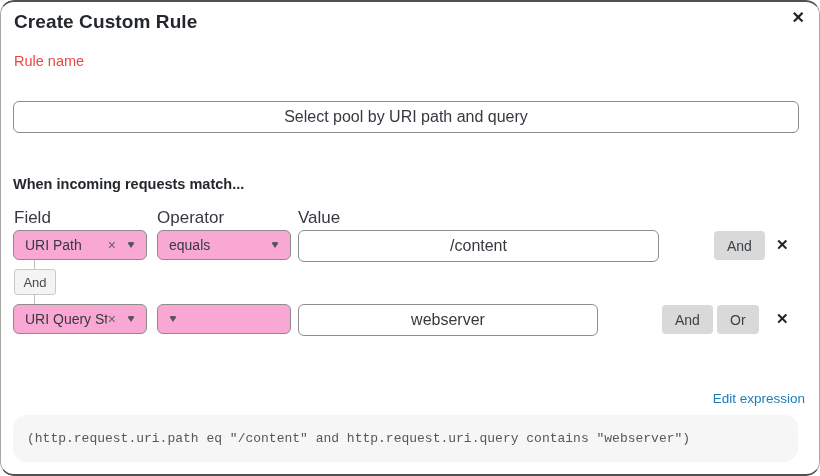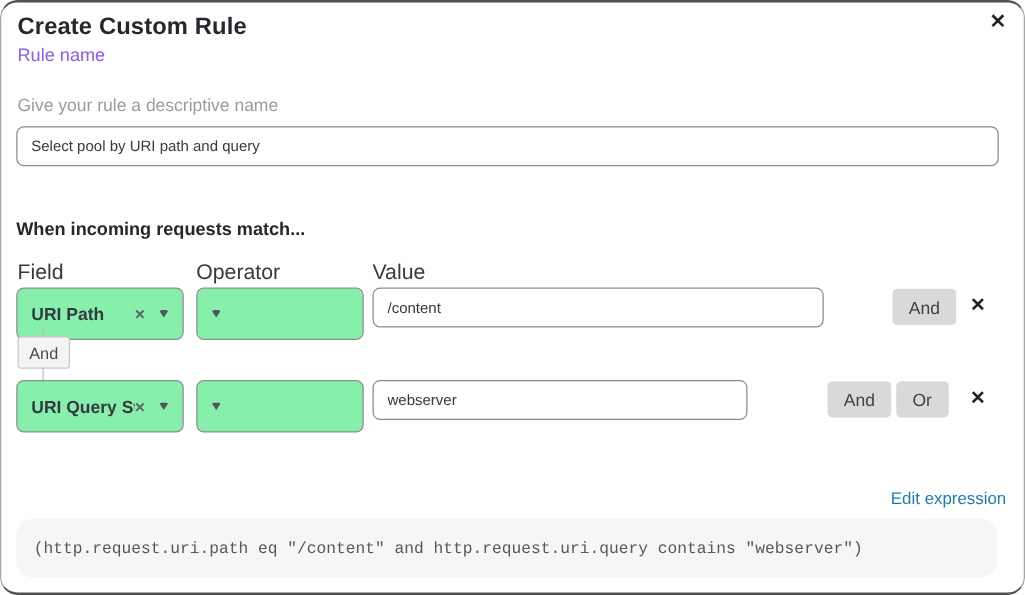--- a/index.html
+++ b/index.html
@@ -23,63 +23,63 @@
     font-size: 19px; font-weight: 700; color: #24282c;
     letter-spacing: 0.1px;
   }
   .close-x {
     position: absolute; right: 14px; top: 6px;
     font-size: 16px; font-weight: 700; color: #1f2328;
     cursor: pointer; line-height: 20px;
   }
 
   .rule-name-label {
-    position: absolute; left: 13px; top: 35px;
-    font-size: 14.5px; color: #8b5cf6;
+    position: absolute; left: 13px; top: 51px;
+    font-size: 14.5px; color: #ef4444;
   }
   .rule-name-helper {
     position: absolute; left: 13px; top: 74px;
     font-size: 14px; color: #9b9b9b;
   }
   .text-input {
     position: absolute;
     height: 30px;
     border: 1px solid #8d8d8d;
     border-radius: 6px;
     background: #fff;
     font-family: "Liberation Sans", sans-serif;
-    font-size: 12px; color: #36393f;
+    font-size: 16px; color: #36393f;
     padding: 15px 11px;
     outline: none;
+    text-align: center;
   }
   .name-input { left: 12px; top: 99px; width: 786px; }
 
   .match-heading {
     position: absolute; left: 12px; top: 174px;
     font-size: 14.5px; font-weight: 700; color: #24282c;
   }
   .col-label {
     position: absolute; top: 206px;
     font-size: 17px; color: #36393f;
   }
   .col-field    { left: 13px; }
   .col-operator { left: 156px; }
   .col-value    { left: 297px; }
 
   .select-box {
     position: absolute;
-    height: 42px;
+    height: 30px;
     border: 1px solid #8d8d8d;
     border-radius: 6px;
-    background: #86efac;
+    background: #f9a8d4;
     display: flex; align-items: center;
     padding: 0 11px;
     font-size: 14px; color: #36393f;
     cursor: pointer;
-    font-weight: bold;
   }
   .select-box .sel-text { flex: 1 1 auto; white-space: nowrap; overflow: hidden; }
   .clear-x {
     font-size: 14px; color: #5f6368; margin-right: 11px;
     line-height: 1; cursor: pointer; flex: 0 0 auto;
   }
   .caret {
     flex: 0 0 auto;
     width: 0; height: 0;
     border-left: 4.5px solid transparent;
@@ -154,36 +154,36 @@
 </style>
 </head>
 <body>
 
 <div class="dialog">
 
   <div class="title">Create Custom Rule</div>
   <div class="close-x">✕</div>
 
   <div class="rule-name-label">Rule name</div>
-  <div class="rule-name-helper">Give your rule a descriptive name</div>
   <input class="text-input name-input" type="text" value="Select pool by URI path and query" style="">
 
   <div class="match-heading">When incoming requests match...</div>
 
   <div class="col-label col-field">Field</div>
   <div class="col-label col-operator">Operator</div>
   <div class="col-label col-value">Value</div>
 
   <div class="row1">
     <div class="select-box fld">
       <span class="sel-text">URI Path</span>
       <span class="clear-x">×</span>
       <span class="caret"></span>
     </div>
     <div class="select-box opr">
+      <span class="sel-text">equals</span>
       <span class="caret"></span>
     </div>
     <input class="text-input val" type="text" value="/content" style="">
     <button class="conj-btn btn-and-1">And</button>
     <div class="remove-x remove-1">✕</div>
   </div>
 
   <div class="conn-line a"></div>
   <div class="conn-badge">And</div>
   <div class="conn-line b"></div>

